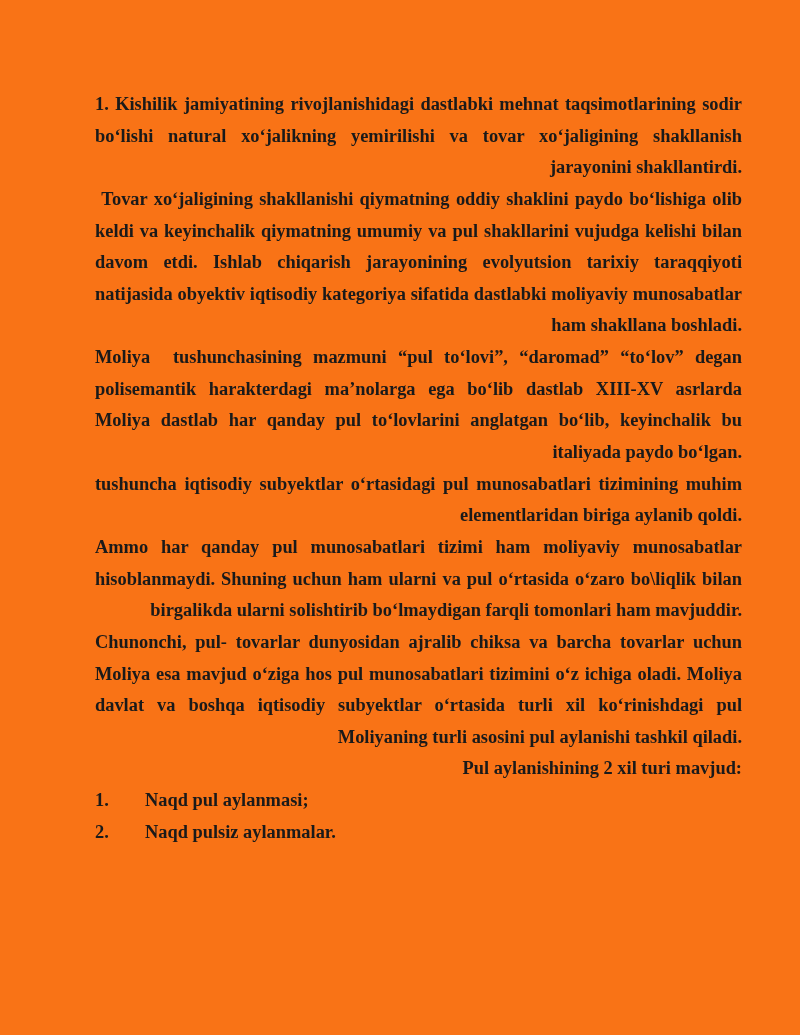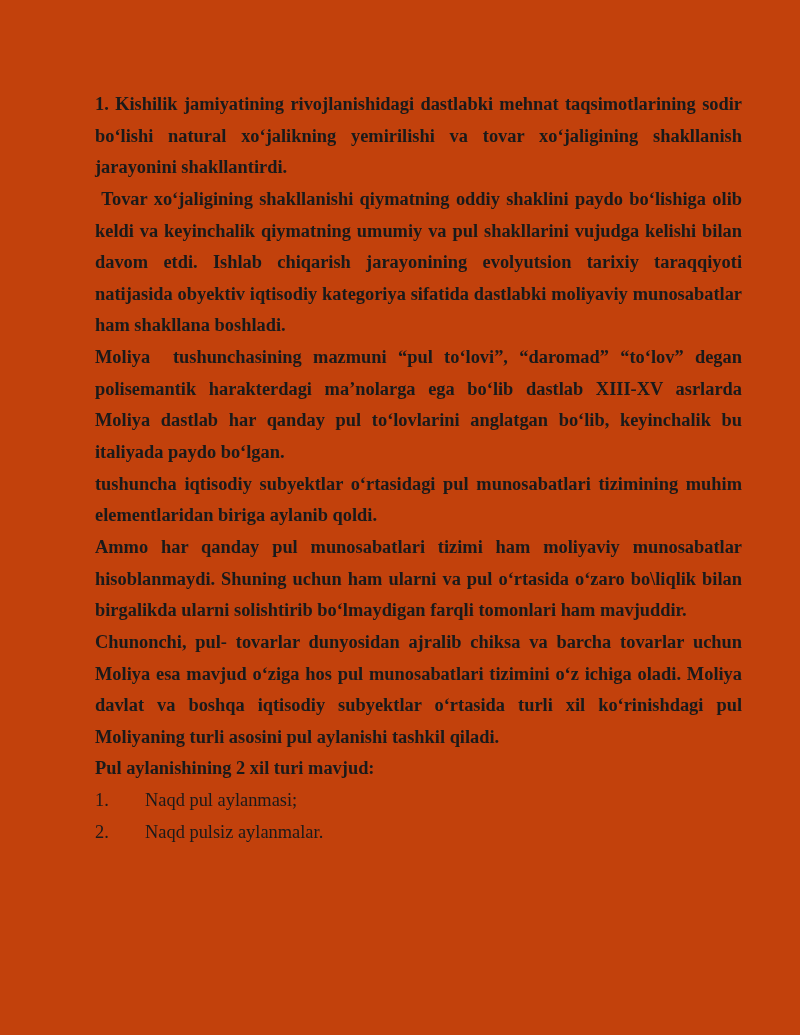--- a/index.html
+++ b/index.html
@@ -4,21 +4,21 @@
 <style>
   html, body {
     margin: 0;
     padding: 0;
     background: #ffffff;
   }
   .page {
     position: relative;
     width: 800px;
     height: 1035px;
-    background: #c2410c;
+    background: #f97316;
     overflow: hidden;
     font-family: "Liberation Serif", "DejaVu Serif", serif;
     color: #1a1a1a;
   }
   .doc {
     position: absolute;
     left: 95px;
     top: 89px;
     width: 647px;
   }
@@ -28,22 +28,22 @@
     height: 31.65px;
     white-space: normal;
     overflow: visible;
   }
   .tline.bold { font-weight: bold; }
   .tline.just {
     text-align: justify;
     text-align-last: justify;
     text-justify: inter-word;
   }
-  .tline.last { text-align: left; }
-  .listrow { font-weight: normal; text-align: left; }
+  .tline.last { text-align: right; }
+  .listrow { font-weight: bold; text-align: left; }
   .listrow .num {
     display: inline-block;
     width: 50px;
   }
 </style>
 </head>
 <body>
 
 <div class="page">
   <div class="doc">

